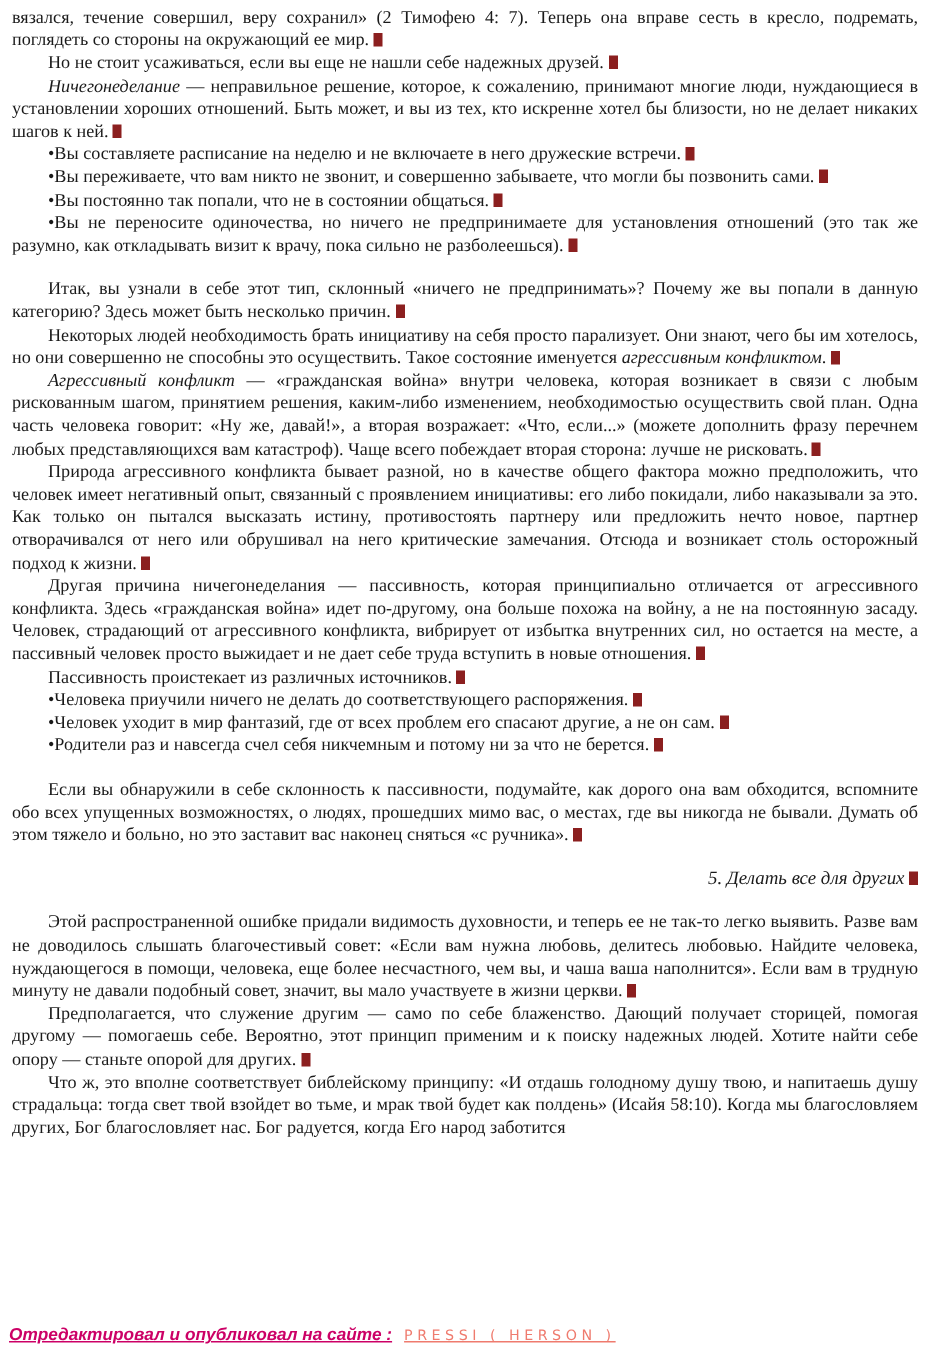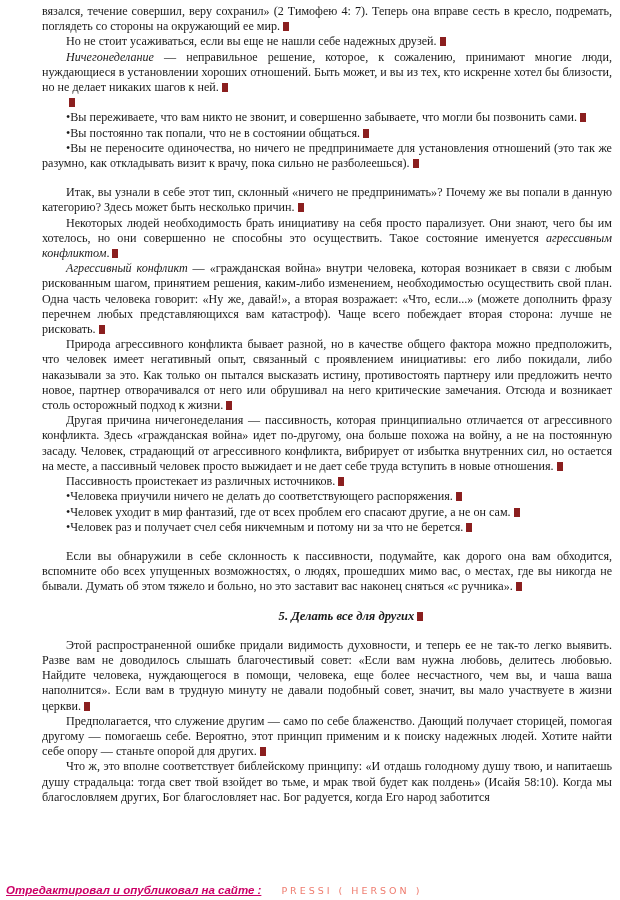--- a/index.html
+++ b/index.html
@@ -19,24 +19,24 @@
     padding: 4px 8px 0 8px;
     font-size: 12.1px;
     line-height: 15.2px;
     text-align: justify;
     color: #1a1a1a;
   }
   .para { margin: 0; }
   .para.indent { text-indent: 24px; }
   .para.bullet { text-indent: 24px; }
   .para.heading {
-    font-weight: bold;
+    font-weight: normal;
     font-style: italic;
     text-indent: 48px;
-    text-align: center;
+    text-align: right;
     font-size: 12.6px;
   }
   .para.spacer { height: 14px; }
   .para em { font-style: italic; }
   .pmark {
     display: inline-block;
     width: 6px;
     height: 9px;
     margin-left: 3px;
     vertical-align: -1px;
@@ -51,45 +51,46 @@
     font-family: Liberation Sans, sans-serif;
     font-style: italic;
     font-weight: bold;
     font-size: 11.5px;
     text-decoration: underline;
   }
   .footer-site {
     font-family: "DejaVu Sans", sans-serif;
     font-size: 9.5px;
     letter-spacing: 3px;
-    margin-left: 16px;
+    margin-left: 4px;
+    text-decoration: underline;
   }
 </style>
 </head>
 <body>
 
 <div class="page">
-  <div id="content" style="color: rgb(26, 26, 26); margin-left: 34px;">
+  <div id="content" style="color: rgb(26, 26, 26);">
       <div class="para body"><span>вязался, течение совершил, веру сохранил» (2 Тимофею 4: 7). Теперь она вправе сесть в кресло, подремать, поглядеть со стороны на окружающий ее мир.</span><span class="pmark" style="background: rgb(139, 31, 31);"></span></div>
       <div class="para body indent"><span>Но не стоит усаживаться, если вы еще не нашли себе надежных друзей.</span><span class="pmark" style="background: rgb(139, 31, 31);"></span></div>
       <div class="para body indent"><span></span><em>Ничегонеделание</em><span> — неправильное решение, которое, к сожалению, принимают многие люди, нуждающиеся в установлении хороших отношений. Быть может, и вы из тех, кто искренне хотел бы близости, но не делает никаких шагов к ней.</span><span class="pmark" style="background: rgb(139, 31, 31);"></span></div>
-      <div class="para bullet indent"><span class="pmark" style="background: rgb(139, 31, 31);"></span></div>
+      <div class="para bullet indent"><span>•Вы составляете расписание на неделю и не включаете в него дружеские встречи.</span><span class="pmark" style="background: rgb(139, 31, 31);"></span></div>
       <div class="para bullet indent"><span>•Вы переживаете, что вам никто не звонит, и совершенно забываете, что могли бы позвонить сами.</span><span class="pmark" style="background: rgb(139, 31, 31);"></span></div>
       <div class="para bullet indent"><span>•Вы постоянно так попали, что не в состоянии общаться.</span><span class="pmark" style="background: rgb(139, 31, 31);"></span></div>
       <div class="para bullet indent"><span>•Вы не переносите одиночества, но ничего не предпринимаете для установления отношений (это так же разумно, как откладывать визит к врачу, пока сильно не разболеешься).</span><span class="pmark" style="background: rgb(139, 31, 31);"></span></div>
       <div class="para spacer"></div>
       <div class="para body indent"><span>Итак, вы узнали в себе этот тип, склонный «ничего не предпринимать»? Почему же вы попали в данную категорию? Здесь может быть несколько причин.</span><span class="pmark" style="background: rgb(139, 31, 31);"></span></div>
       <div class="para body indent"><span>Некоторых людей необходимость брать инициативу на себя просто парализует. Они знают, чего бы им хотелось, но они совершенно не способны это осуществить. Такое состояние именуется </span><em>агрессивным конфликтом</em><span>.</span><span class="pmark" style="background: rgb(139, 31, 31);"></span></div>
       <div class="para body indent"><span></span><em>Агрессивный конфликт</em><span> — «гражданская война» внутри человека, которая возникает в связи с любым рискованным шагом, принятием решения, каким-либо изменением, необходимостью осуществить свой план. Одна часть человека говорит: «Ну же, давай!», а вторая возражает: «Что, если...» (можете дополнить фразу перечнем любых представляющихся вам катастроф). Чаще всего побеждает вторая сторона: лучше не рисковать.</span><span class="pmark" style="background: rgb(139, 31, 31);"></span></div>
       <div class="para body indent"><span>Природа агрессивного конфликта бывает разной, но в качестве общего фактора можно предположить, что человек имеет негативный опыт, связанный с проявлением инициативы: его либо покидали, либо наказывали за это. Как только он пытался высказать истину, противостоять партнеру или предложить нечто новое, партнер отворачивался от него или обрушивал на него критические замечания. Отсюда и возникает столь осторожный подход к жизни.</span><span class="pmark" style="background: rgb(139, 31, 31);"></span></div>
       <div class="para body indent"><span>Другая причина ничегонеделания — пассивность, которая принципиально отличается от агрессивного конфликта. Здесь «гражданская война» идет по-другому, она больше похожа на войну, а не на постоянную засаду. Человек, страдающий от агрессивного конфликта, вибрирует от избытка внутренних сил, но остается на месте, а пассивный человек просто выжидает и не дает себе труда вступить в новые отношения.</span><span class="pmark" style="background: rgb(139, 31, 31);"></span></div>
       <div class="para body indent"><span>Пассивность проистекает из различных источников.</span><span class="pmark" style="background: rgb(139, 31, 31);"></span></div>
       <div class="para bullet indent"><span>•Человека приучили ничего не делать до соответствующего распоряжения.</span><span class="pmark" style="background: rgb(139, 31, 31);"></span></div>
       <div class="para bullet indent"><span>•Человек уходит в мир фантазий, где от всех проблем его спасают другие, а не он сам.</span><span class="pmark" style="background: rgb(139, 31, 31);"></span></div>
-      <div class="para bullet indent"><span>•Человек раз и получает счел себя никчемным и потому ни за что не берется.</span><span class="pmark" style="background: rgb(139, 31, 31);"></span></div>
+      <div class="para bullet indent"><span>•Родители раз и навсегда счел себя никчемным и потому ни за что не берется.</span><span class="pmark" style="background: rgb(139, 31, 31);"></span></div>
       <div class="para spacer"></div>
       <div class="para body indent"><span>Если вы обнаружили в себе склонность к пассивности, подумайте, как дорого она вам обходится, вспомните обо всех упущенных возможностях, о людях, прошедших мимо вас, о местах, где вы никогда не бывали. Думать об этом тяжело и больно, но это заставит вас наконец сняться «с ручника».</span><span class="pmark" style="background: rgb(139, 31, 31);"></span></div>
       <div class="para spacer"></div>
       <div class="para heading"><span>5. Делать все для других</span><span class="pmark" style="background: rgb(139, 31, 31);"></span></div>
       <div class="para spacer"></div>
       <div class="para body indent"><span>Этой распространенной ошибке придали видимость духовности, и теперь ее не так-то легко выявить. Разве вам не доводилось слышать благочестивый совет: «Если вам нужна любовь, делитесь любовью. Найдите человека, нуждающегося в помощи, человека, еще более несчастного, чем вы, и чаша ваша наполнится». Если вам в трудную минуту не давали подобный совет, значит, вы мало участвуете в жизни церкви.</span><span class="pmark" style="background: rgb(139, 31, 31);"></span></div>
       <div class="para body indent"><span>Предполагается, что служение другим — само по себе блаженство. Дающий получает сторицей, помогая другому — помогаешь себе. Вероятно, этот принцип применим и к поиску надежных людей. Хотите найти себе опору — станьте опорой для других.</span><span class="pmark" style="background: rgb(139, 31, 31);"></span></div>
       <div class="para body indent"><span>Что ж, это вполне соответствует библейскому принципу: «И отдашь голодному душу твою, и напитаешь душу страдальца: тогда свет твой взойдет во тьме, и мрак твой будет как полдень» (Исайя 58:10). Когда мы благословляем других, Бог благословляет нас. Бог радуется, когда Его народ заботится</span></div>
     </div>
   <div class="footer">

